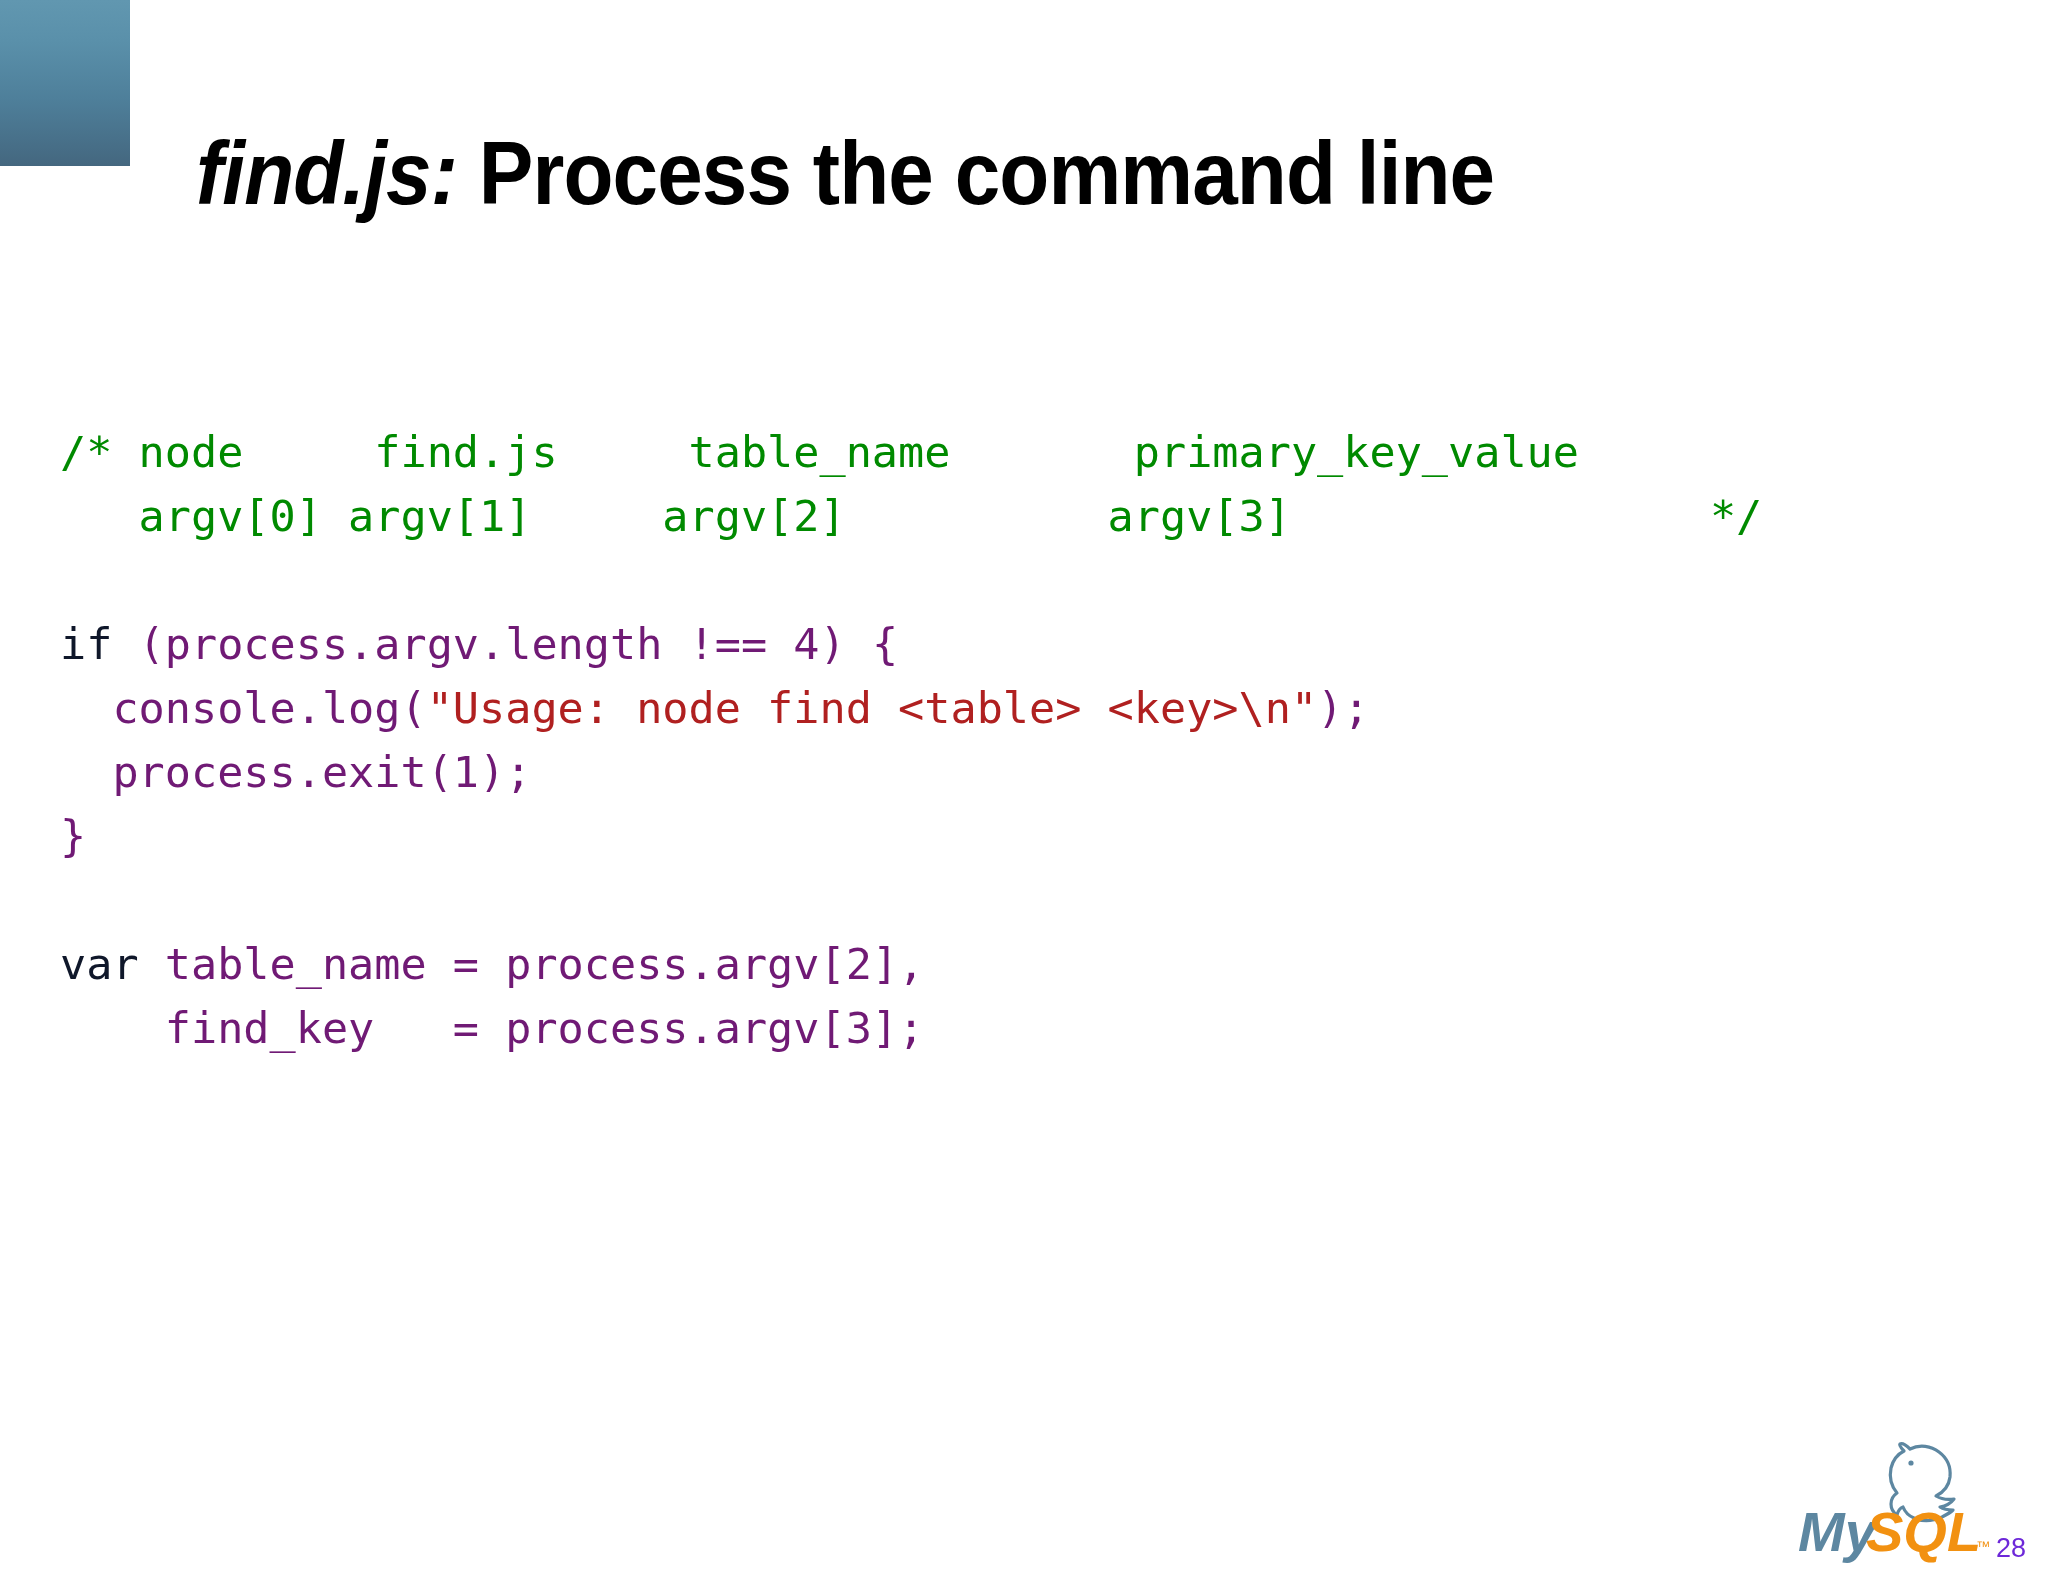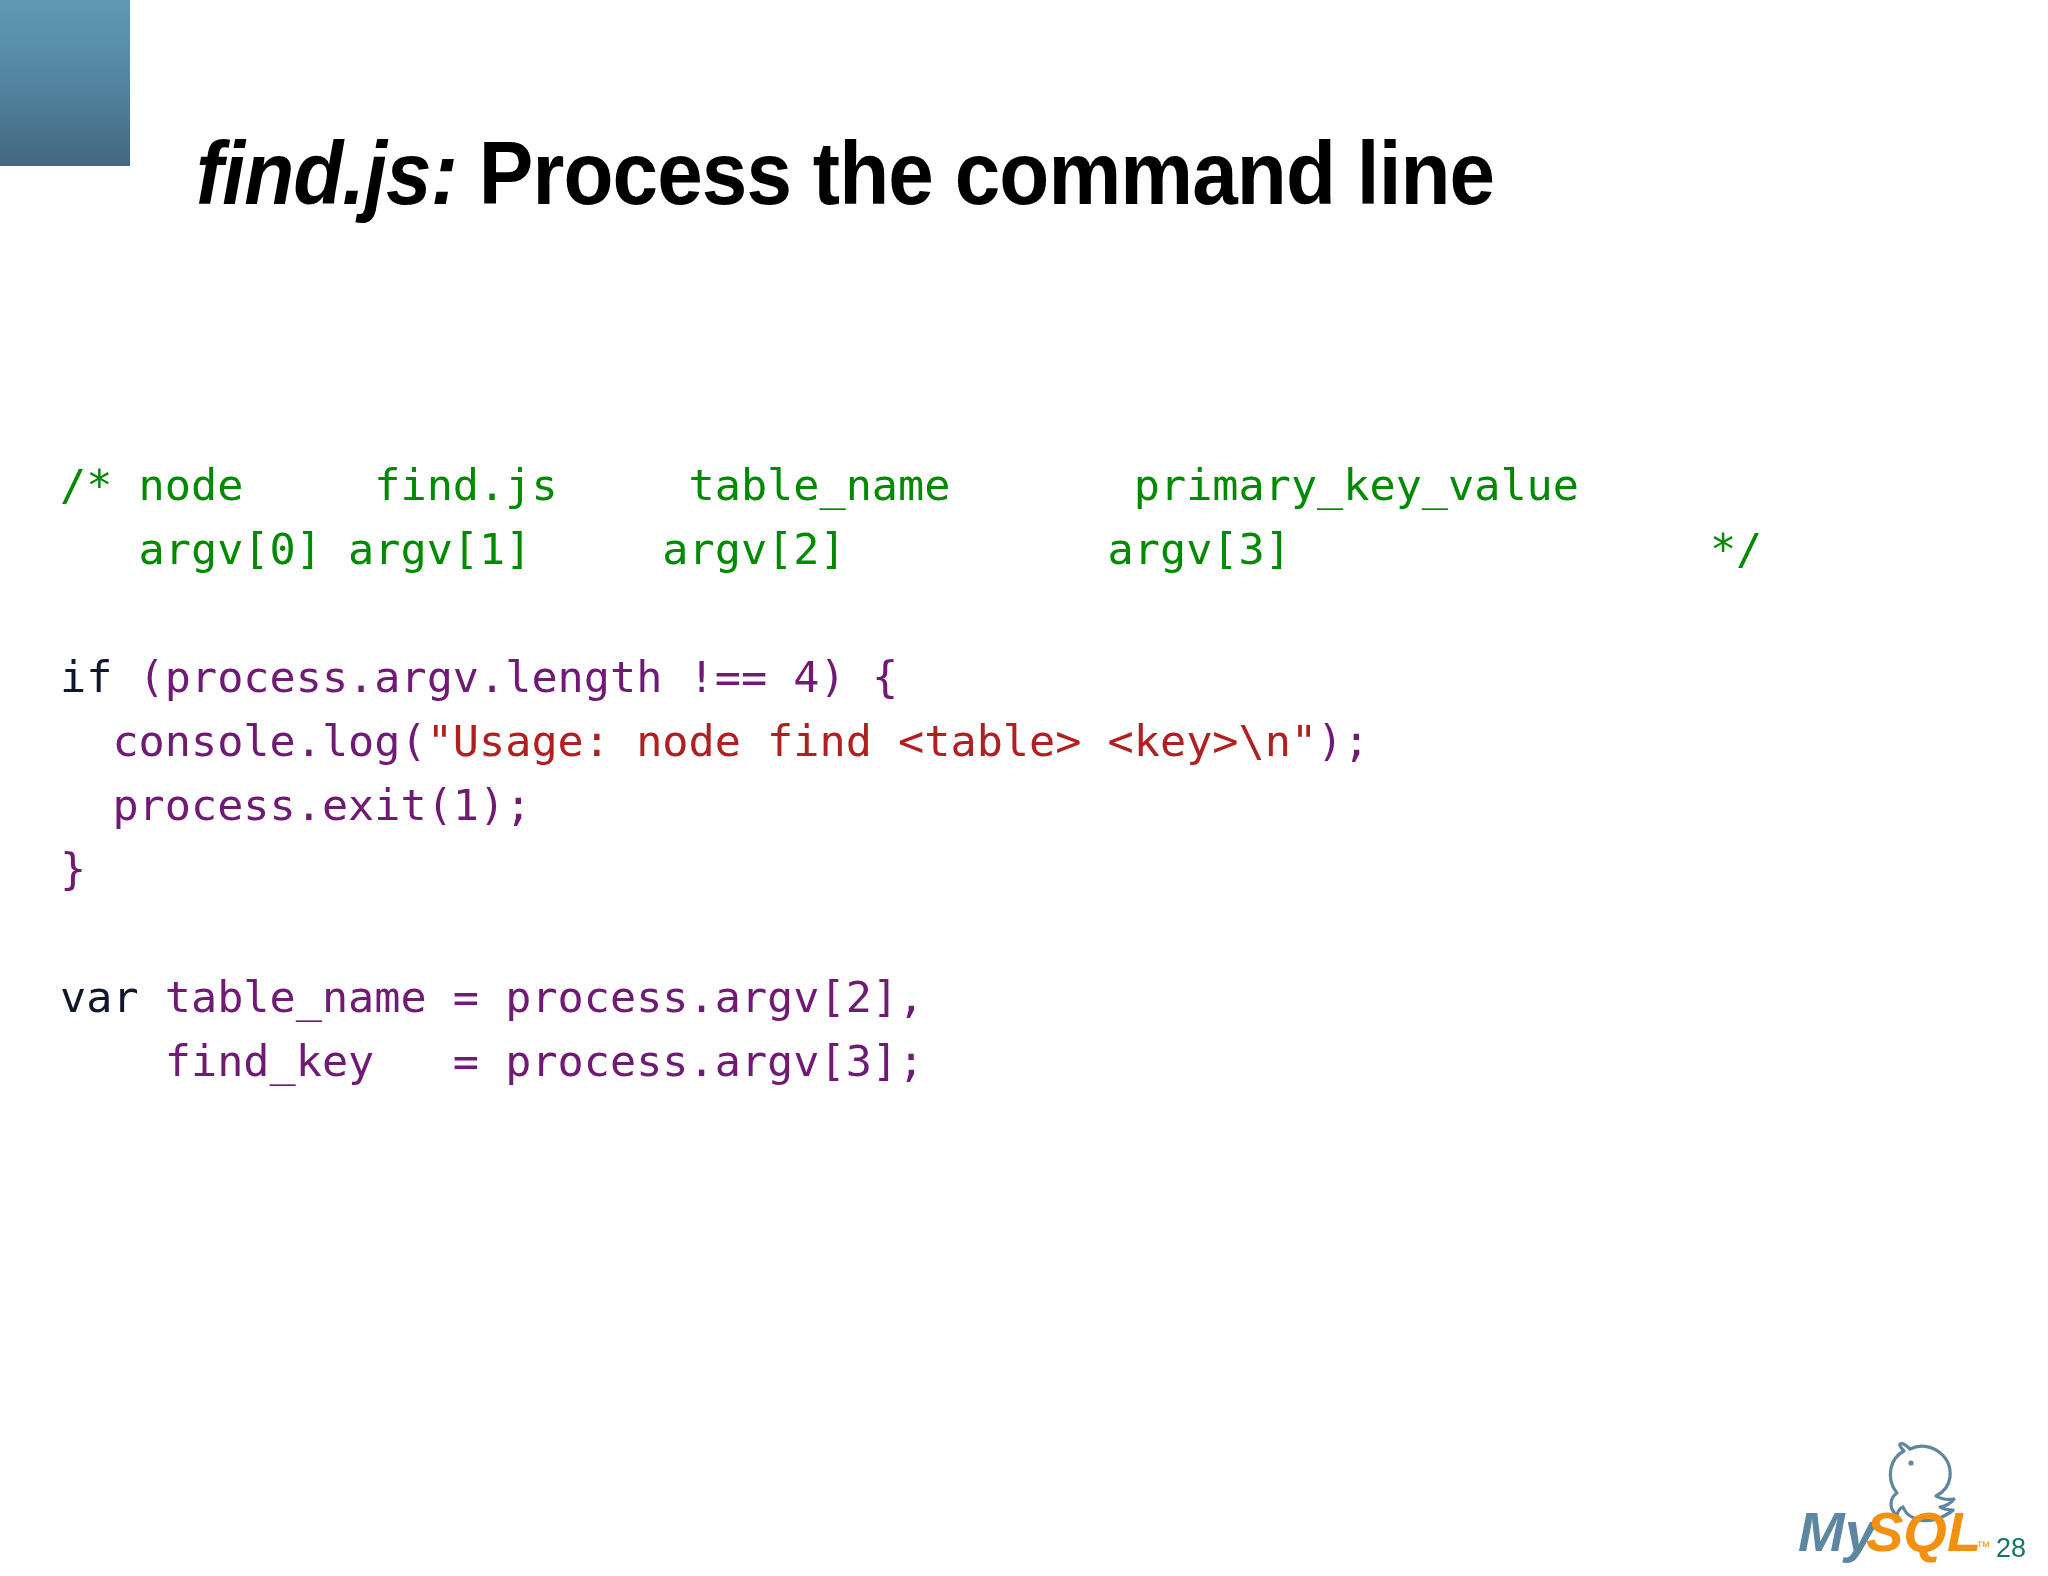--- a/index.html
+++ b/index.html
@@ -47,21 +47,20 @@
   .code-block {
     position: absolute;
     left: 60px;
     top: 420px;
     font-family: "DejaVu Sans Mono", "Liberation Mono", monospace;
     font-size: 43.5px;
     line-height: 64px;
     white-space: pre;
     color: #1a1a1a;
     letter-spacing: 0px;
-    margin-top: 33px;
   }
   .code-line {
     white-space: pre;
     height: 64px;
   }
   .code-line.blank {
     height: 64px;
   }
   .tok-comment { color: #008a00; }
   .tok-keyword { color: #0f172a; }
@@ -82,21 +81,21 @@
     width: 200px;
     height: 160px;
   }
 
   
   .page-number {
     position: absolute;
     right: 22px;
     bottom: 12px;
     font-size: 27px;
-    color: #0f766e;
+    color: #6d28d9;
     font-family: "Liberation Sans", sans-serif;
   }
 </style>
 </head>
 <body>
 
 <div class="corner-block"></div>
 
 <h1 class="slide-title">
   <span class="fname">find.js:</span><span> Process the command line</span>

